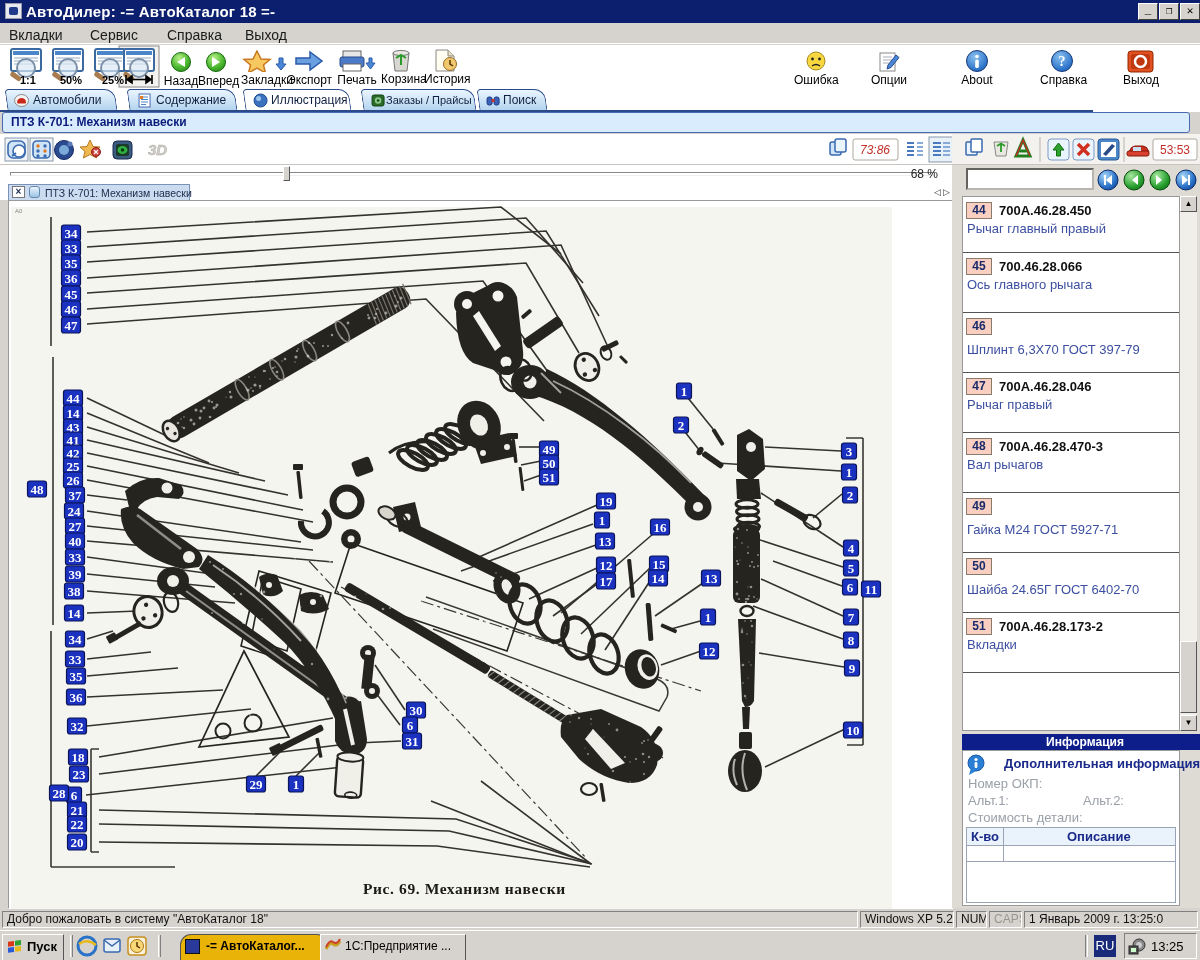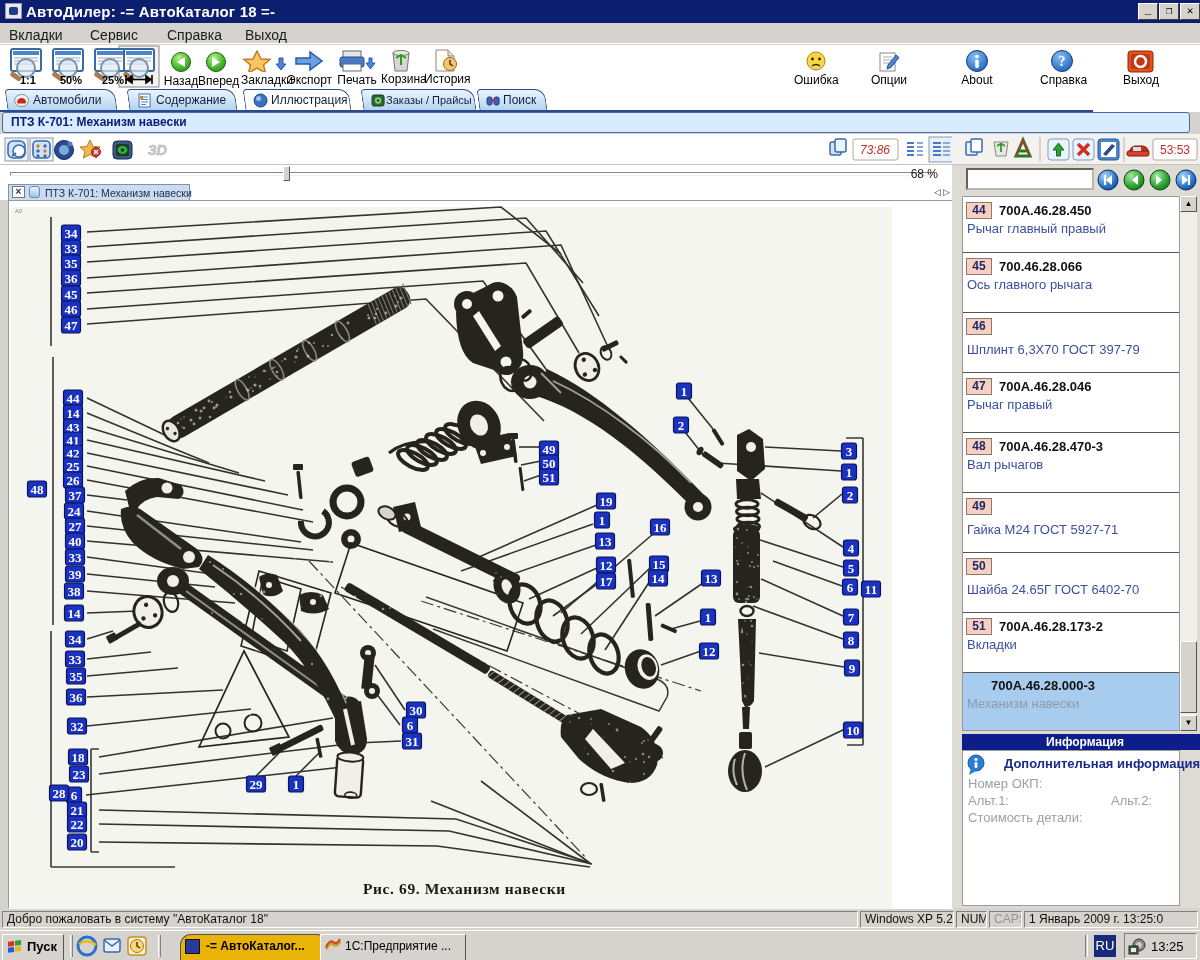--- a/index.html
+++ b/index.html
@@ -1167,45 +1167,49 @@
     </div>
     <div class="prow" style="top:356px;height:60px;">
       <div class="badge">50</div>
         <div class="desc" style="top:29px;">Шайба 24.65Г ГОСТ 6402-70</div>
     </div>
     <div class="prow" style="top:416px;height:60px;">
       <div class="badge">51</div>
         <div class="code">700А.46.28.173-2</div>
         <div class="desc">Вкладки</div>
     </div>
-    <div class="prow" style="top:476px;height:57px;background:#a8ccee;border-bottom:none;">
-      <div class="code" style="left:28px;top:5px;">700А.46.28.000-3</div>
-      <div class="desc" style="top:23px;color:#8e9aaa;">Механизм навески</div>
-    </div>
   </div>
 
   <div id="plscroll" style="left:228px;top:31px;width:17px;height:535px;background:#f1efe9;">
     <div style="position:absolute;left:0;top:0;width:17px;height:16px;background:#d6d3ce;border:1px solid;border-color:#fff #555 #555 #fff;text-align:center;font-size:8px;line-height:14px;color:#000;">▲</div>
     <div style="position:absolute;left:0;top:445px;width:17px;height:72px;background:#d6d3ce;border:1px solid;border-color:#fff #555 #555 #fff;"></div>
     <div style="position:absolute;left:0;top:519px;width:17px;height:16px;background:#d6d3ce;border:1px solid;border-color:#fff #555 #555 #fff;text-align:center;font-size:8px;line-height:14px;color:#000;">▼</div>
   </div>
 
   <div id="infobar" style="left:10px;top:569px;width:246px;height:16px;line-height:16px;">Информация</div>
   <div id="infopanel" style="left:10px;top:585px;width:218px;height:156px;">
     <svg width="20" height="22" style="position:absolute;left:3px;top:3px;" viewBox="0 0 20 22">
       <circle cx="10" cy="9" r="8" fill="#2a7fd4" stroke="#1a5aaa"></circle>
       <path d="M5 14 L3 21 L10 17 Z" fill="#2a7fd4"></path>
       <circle cx="10" cy="5.5" r="1.6" fill="#fff"></circle>
       <rect x="8.6" y="8" width="2.8" height="6" rx="1.2" fill="#fff"></rect>
     </svg>
     <div style="position:absolute;left:41px;top:5px;font-weight:bold;color:#1a2a8a;font-size:13px;white-space:nowrap;">Дополнительная информация</div>
     <div style="position:absolute;left:5px;top:25px;color:#9aa0a8;">Номер ОКП:</div>
     <div style="position:absolute;left:5px;top:42px;color:#9aa0a8;">Альт.1:</div>
-    <div style="position:absolute;left:120px;top:42px;color:#9aa0a8;margin-left:28px;">Альт.2:</div>
+    <div style="position:absolute;left:120px;top:42px;color:#9aa0a8;">Альт.2:</div>
     <div style="position:absolute;left:5px;top:59px;color:#9aa0a8;">Стоимость детали:</div>
+    <div style="position:absolute;left:3px;top:76px;width:210px;height:76px;border:1px solid #9aa4b4;">
+      <div style="position:absolute;left:0;top:0;width:100%;height:18px;background:#eaf2fb;border-bottom:1px solid #9aa4b4;">
+        <span style="position:absolute;left:4px;top:1px;font-weight:bold;color:#1a2a8a;">К-во</span>
+        <span style="position:absolute;left:100px;top:1px;font-weight:bold;color:#1a2a8a;">Описание</span>
+      </div>
+      <div style="position:absolute;left:36px;top:0;width:1px;height:34px;background:#9aa4b4;"></div>
+      <div style="position:absolute;left:0;top:33px;width:100%;height:1px;background:#9aa4b4;"></div>
+    </div>
   </div>
 </div>
 
 <div class="abs" id="statusbar">
   <div class="spanel" style="left:2px;width:856px;">Добро пожаловать в систему "АвтоКаталог 18"</div>
   <div class="spanel" style="left:860px;width:94px;">Windows XP 5.2</div>
   <div class="spanel" style="left:956px;width:31px;">NUM</div>
   <div class="spanel" style="left:989px;width:33px;color:#9a968e;">CAPS</div>
   <div class="spanel" style="left:1024px;width:174px;">1 Январь 2009 г. 13:25:0</div>
 </div>

